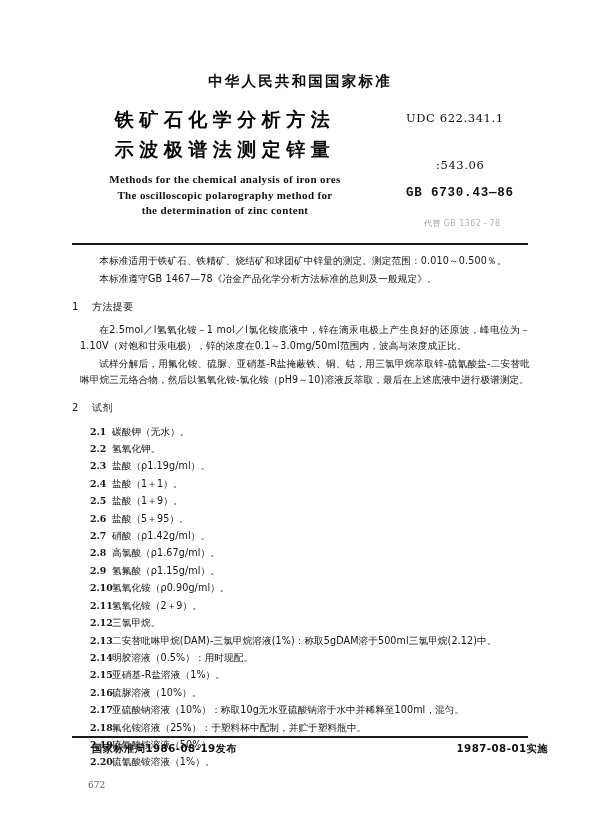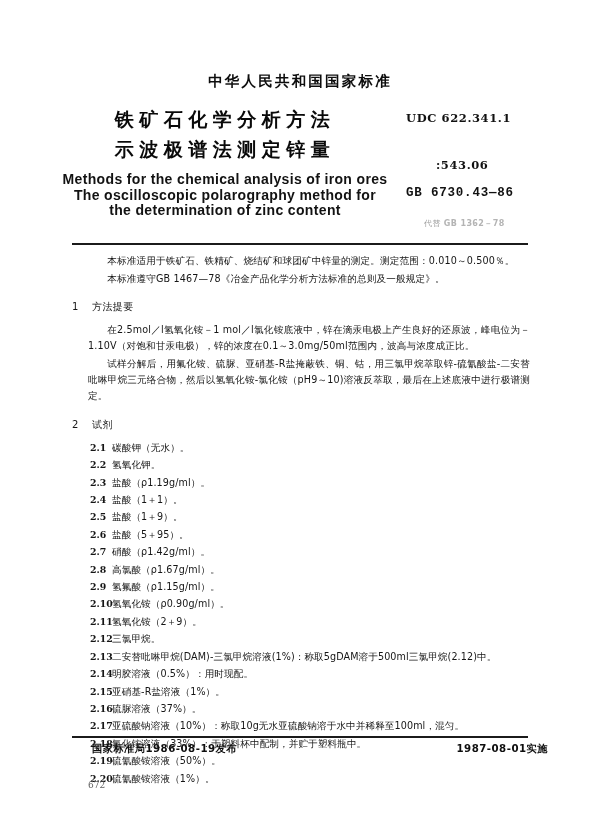--- a/index.html
+++ b/index.html
@@ -54,40 +54,40 @@
     color: #0a0a0a;
     white-space: nowrap;
   }
 
   .en-title {
     position: absolute;
     top: 172px;
     left: 60px;
     width: 330px;
     text-align: center;
-    font-family: Liberation Sans, sans-serif;
-    font-size: 14px;
+    font-family: Liberation Serif, serif;
+    font-size: 11px;
     font-weight: 700;
     line-height: 15.5px;
     letter-spacing: 0.35px;
     color: #121212;
   }
 
   
   .code-block {
     position: absolute;
     top: 112px;
     left: 406px;
     width: 180px;
     font-family: "DejaVu Serif", "Liberation Serif", serif;
     color: #111;
   }
   .udc {
     font-size: 11.5px;
-    font-weight: 700;
+    font-weight: 400;
     letter-spacing: 0.6px;
     line-height: 13px;
   }
   .udc .sub {
     display: block;
     padding-left: 30px;
     margin-top: 34px;
   }
   .gb-no {
     margin-top: 14px;
@@ -99,21 +99,20 @@
   .replaces {
     margin-top: 18px;
     padding-left: 18px;
     font-size: 8px;
     color: #9a9a9a;
     letter-spacing: 0.4px;
     font-family: "DejaVu Sans", "Liberation Sans", sans-serif;
   }
   .replaces .faint {
     color: #b4b4b4;
-    font-weight: bold;
   }
 
   
   .rule-top {
     position: absolute;
     left: 72px;
     top: 243px;
     width: 456px;
     height: 2px;
     background: #1b1b1b;
@@ -132,21 +131,21 @@
     position: absolute;
     left: 72px;
     top: 253px;
     width: 458px;
     font-size: 9.6px;
     line-height: 16.2px;
     color: #151515;
   }
   .para {
     text-indent: 2em;
-    margin: 0 0 2px 16px;
+    margin: 0 0 2px 8px;
     text-align: justify;
     letter-spacing: 0.15px;
   }
 
   .section-head {
     margin: 12px 0 6px 0;
     font-size: 10px;
     font-weight: 400;
     letter-spacing: 0.4px;
   }
@@ -313,29 +312,29 @@
         <li class="reagent-item">
           <span class="r-num">2.14</span>
           <span class="r-text">明胶溶液（0.5%）：用时现配。</span>
         </li>
         <li class="reagent-item">
           <span class="r-num">2.15</span>
           <span class="r-text">亚硝基-R盐溶液（1%）。</span>
         </li>
         <li class="reagent-item">
           <span class="r-num">2.16</span>
-          <span class="r-text">硫脲溶液（37%）。</span>
+          <span class="r-text">硫脲溶液（10%）。</span>
         </li>
         <li class="reagent-item">
           <span class="r-num">2.17</span>
           <span class="r-text">亚硫酸钠溶液（10%）：称取10g无水亚硫酸钠溶于水中并稀释至100ml，混匀。</span>
         </li>
         <li class="reagent-item">
           <span class="r-num">2.18</span>
-          <span class="r-text">氟化铵溶液（33%）：于塑料杯中配制，并贮于塑料瓶中。</span>
+          <span class="r-text">氟化铵溶液（25%）：于塑料杯中配制，并贮于塑料瓶中。</span>
         </li>
         <li class="reagent-item">
           <span class="r-num">2.19</span>
           <span class="r-text">硫氰酸铵溶液（50%）。</span>
         </li>
         <li class="reagent-item">
           <span class="r-num">2.20</span>
           <span class="r-text">硫氰酸铵溶液（1%）。</span>
         </li>
       </ul>

